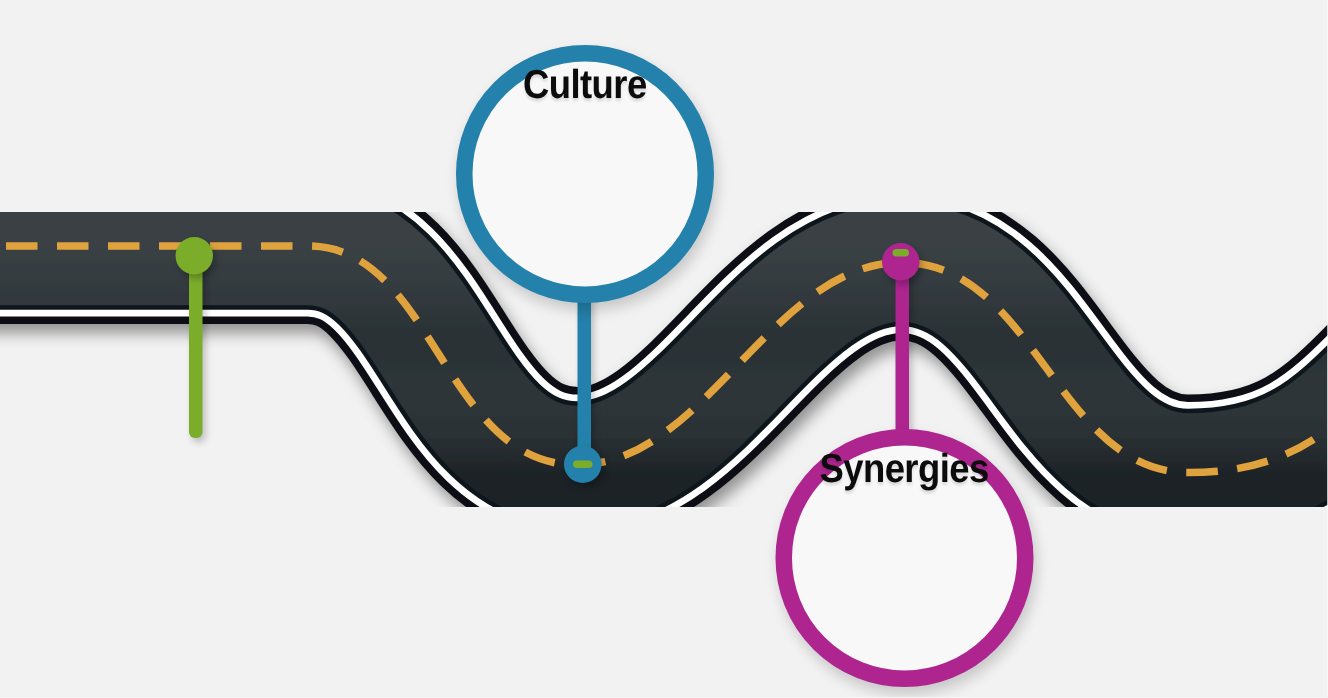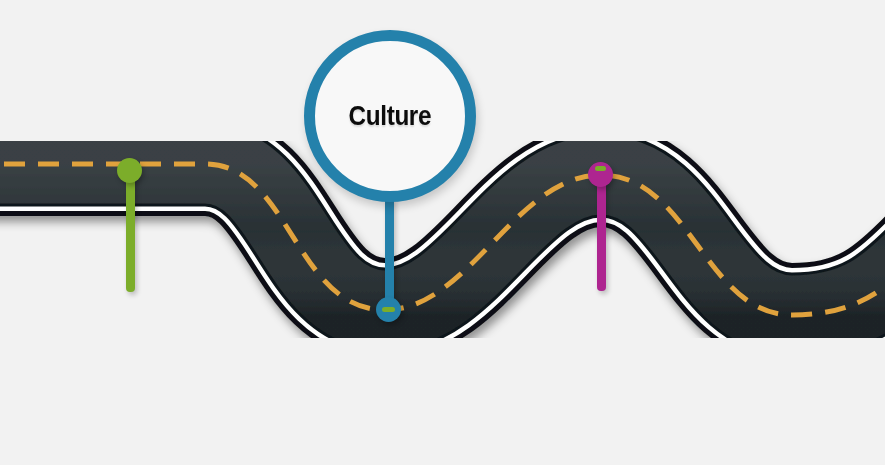--- a/index.html
+++ b/index.html
@@ -17,21 +17,21 @@
   .marker-dot {
     position:absolute; width:25px; height:25px; border-radius:50%; z-index:3;
     box-shadow:2px 3px 5px rgba(0,0,0,0.25);
   }
   .dot-artifact {
     position:absolute; height:5px; border-radius:3px; background:#7cad2a;
   }
   .milestone-circle {
     position:absolute; width:150px; height:150px; border-radius:50%;
     border:11px solid #000; background:#f8f8f8; z-index:4;
-    display:flex; align-items:center; justify-content:center;
+    display:flex; justify-content:center;
     box-shadow:2px 5px 9px rgba(0,0,0,0.18);
   }
   .circle-label {
     font-weight:bold; font-size:27px; color:#0c0c0c;
     letter-spacing:-0.4px; white-space:nowrap;
     transform:scaleX(0.9); transform-origin:center;
     text-shadow:0 2px 2px rgba(0,0,0,0.12);
   }
 
   
@@ -92,14 +92,17 @@
     <span class="dot-artifact"></span>
   </div>
   <div class="milestone-circle c-blue" id="culture-circle">
     <span class="circle-label">Culture</span>
   </div>
 
   <div class="connector bg-magenta" id="synergies-line"></div>
   <div class="marker-dot bg-magenta" id="synergies-dot">
     <span class="dot-artifact"></span>
   </div>
+  <div class="milestone-circle c-magenta" id="synergies-circle">
+    <span class="circle-label">Synergies</span>
+  </div>
 
 </div>
 
 </body></html>

